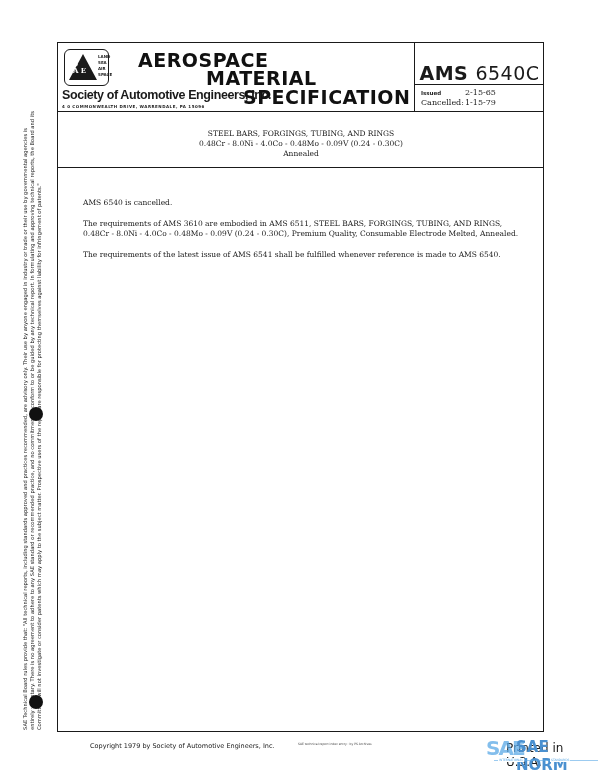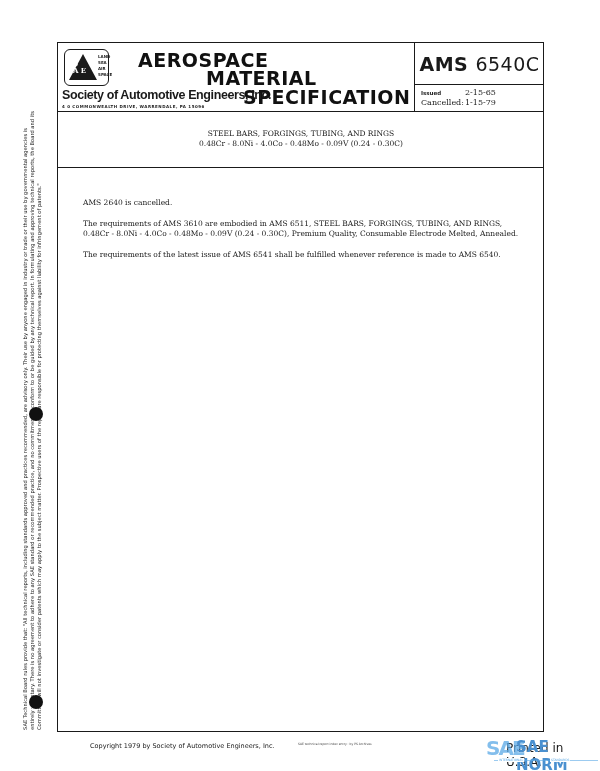--- a/index.html
+++ b/index.html
@@ -1,21 +1,21 @@
 <!DOCTYPE html>
 <html><head>
 <meta charset="utf-8">
 <style>
   html, body { margin: 0; padding: 0; background: #ffffff; }
   body { width: 600px; height: 771px; position: relative; overflow: hidden; font-family: "DejaVu Serif", serif; color: #1a1a1a; }
 
   .frame { position: absolute; left: 57px; top: 42px; width: 487px; height: 690px; border: 1.5px solid #1a1a1a; box-sizing: border-box; }
 
   .header-left { position: absolute; left: 0; top: 0; width: 357px; height: 69px; border-right: 1.5px solid #1a1a1a; border-bottom: 1.5px solid #1a1a1a; box-sizing: border-box; }
-  .header-right-top { position: absolute; left: 357px; top: 0; width: 129px; height: 42px; border-bottom: 1.5px solid #1a1a1a; box-sizing: border-box; display: flex; align-items: center; justify-content: center; }
+  .header-right-top { position: absolute; left: 357px; top: 0; width: 129px; height: 42px; border-bottom: 1.5px solid #1a1a1a; box-sizing: border-box; display: flex; align-items: flex-end; justify-content: center; }
   .header-right-bottom { position: absolute; left: 357px; top: 42px; width: 129px; height: 27px; border-bottom: 1.5px solid #1a1a1a; box-sizing: border-box; }
 
   .logo-box { position: absolute; left: 6px; top: 6px; width: 45px; height: 37px; border: 1.2px solid #1a1a1a; border-radius: 6px; box-sizing: border-box; }
   .logo-tri { position: absolute; left: 4px; top: 4px; width: 0; height: 0; border-left: 14px solid transparent; border-right: 14px solid transparent; border-bottom: 26px solid #1a1a1a; }
   .logo-letters { position: absolute; left: 8px; top: 10px; color: #fff; font-family: "DejaVu Serif", serif; font-size: 7px; line-height: 7px; font-weight: bold; }
   .logo-text { position: absolute; left: 33px; top: 4px; font-family: "DejaVu Sans", sans-serif; font-size: 4px; line-height: 6px; font-weight: bold; }
 
   .title-1, .title-2, .title-3 { position: absolute; font-family: "DejaVu Sans", sans-serif; font-weight: bold; color: #111; letter-spacing: 0.5px; }
   .title-1 { left: 80px; top: 6px; font-size: 19px; }
   .title-2 { left: 148px; top: 24px; font-size: 19px; }
@@ -81,24 +81,25 @@
   <div class="header-right-bottom">
     <div class="dates">
       <div><span class="lbl-issued">Issued</span><span>2-15-65</span></div>
       <div><span class="lbl-cancelled">Cancelled:</span><span>1-15-79</span></div>
     </div>
   </div>
 
   <div class="subject">
     <div>STEEL BARS, FORGINGS, TUBING, AND RINGS</div>
     <div>0.48Cr - 8.0Ni - 4.0Co - 0.48Mo - 0.09V (0.24 - 0.30C)</div>
+    <div>Annealed</div>
   </div>
 
   <div class="body-text">
-    <p>AMS 2640 is cancelled.</p>
+    <p>AMS 6540 is cancelled.</p>
     <p>The requirements of AMS 3610 are embodied in AMS 6511, STEEL BARS, FORGINGS, TUBING, AND RINGS, 0.48Cr - 8.0Ni - 4.0Co - 0.48Mo - 0.09V (0.24 - 0.30C), Premium Quality, Consumable Electrode Melted, Annealed.</p>
     <p>The requirements of the latest issue of AMS 6541 shall be fulfilled whenever reference is made to AMS 6540.</p>
   </div>
 </div>
 
 <div class="side-note">SAE Technical Board rules provide that: "All technical reports, including standards approved and practices recommended, are advisory only. Their use by anyone engaged in industry or trade or their use by governmental agencies is entirely voluntary. There is no agreement to adhere to any SAE standard or recommended practice, and no commitment to conform to or be guided by any technical report. In formulating and approving technical reports, the Board and its Committees will not investigate or consider patents which may apply to the subject matter. Prospective users of the report are responsible for protecting themselves against liability for infringement of patents."</div>
 <div class="blot" style="left:29px; top:407px;"></div>
 <div class="blot" style="left:29px; top:695px;"></div>
 
 <div class="footer-copy">

